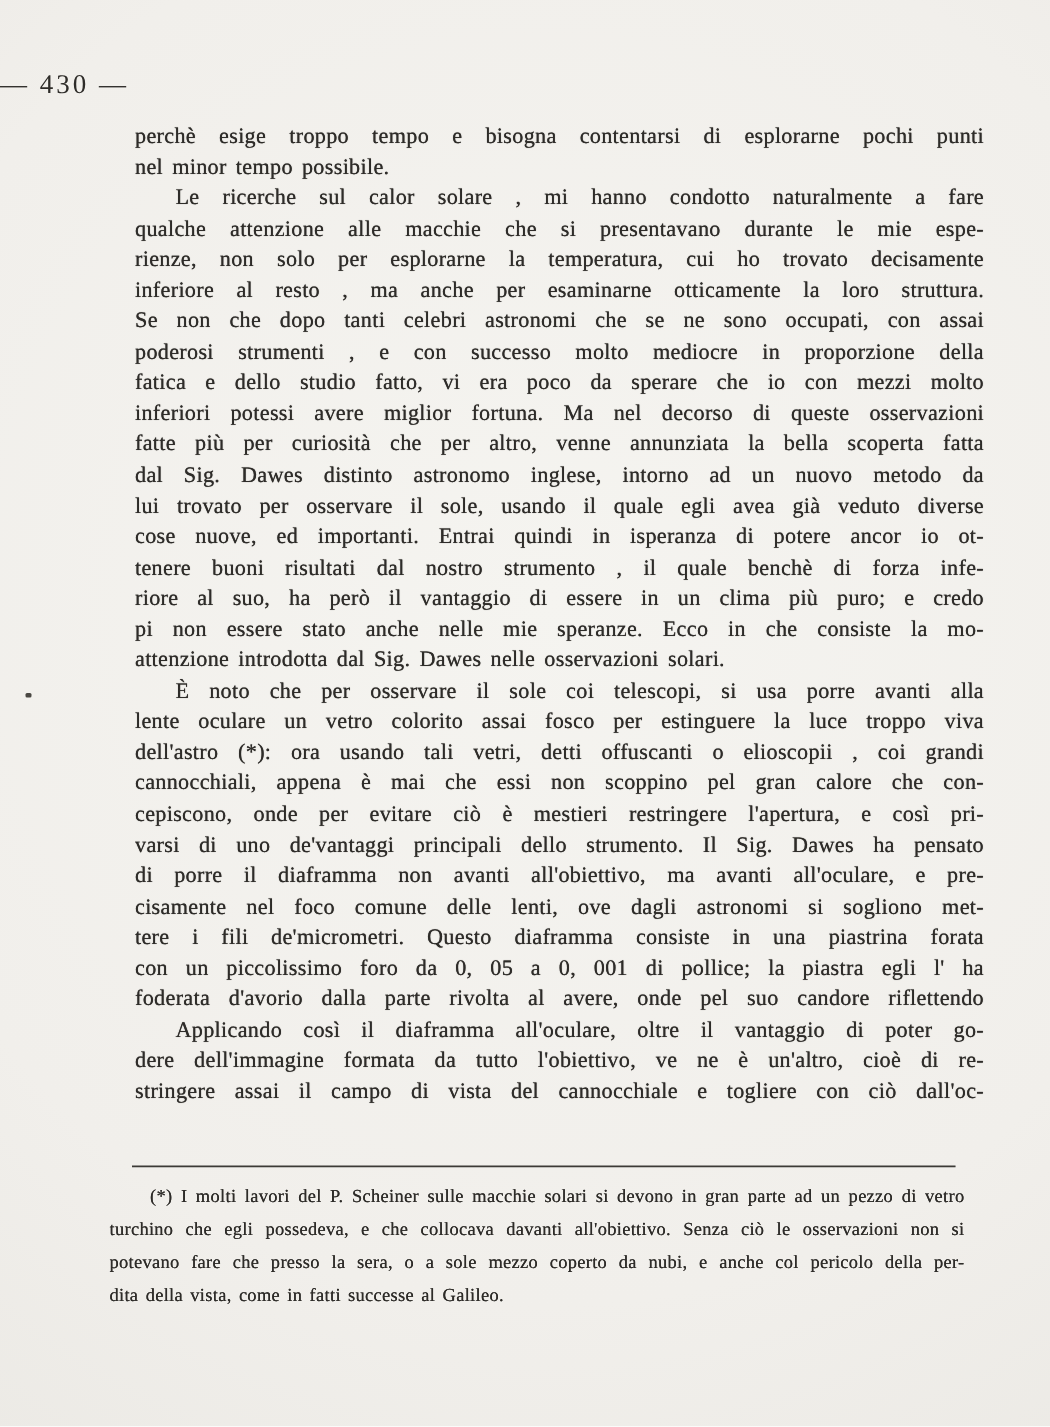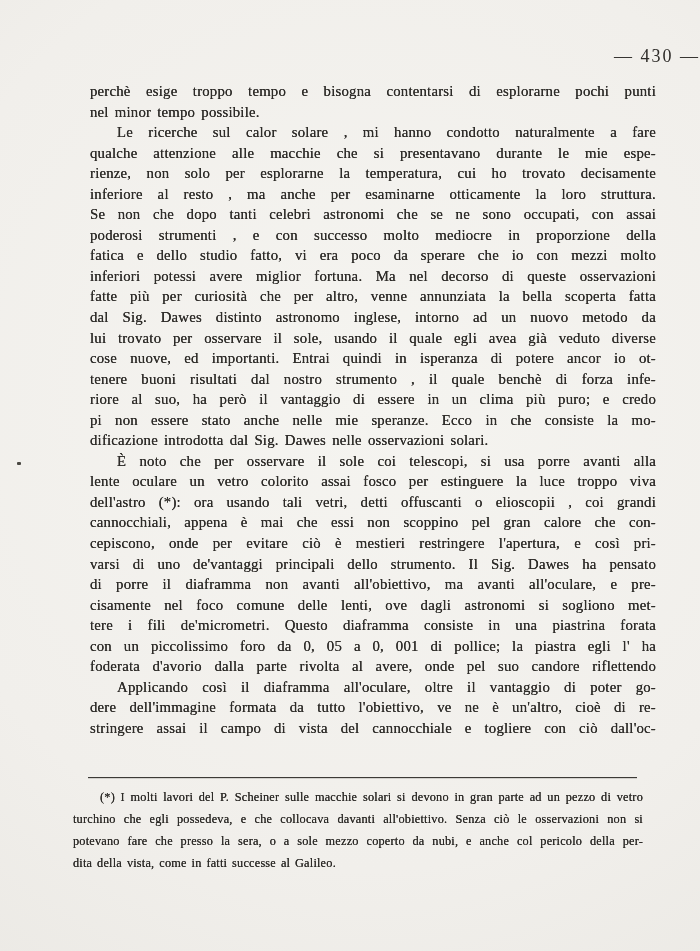--- a/index.html
+++ b/index.html
@@ -16,21 +16,21 @@
     background:
       radial-gradient(ellipse 120% 90% at 52% 42%, #f5f4f0 0%, #f1efeb 55%, #e9e7e2 92%, #e4e2dd 100%);
     font-family: "Liberation Serif", "DejaVu Serif", serif;
     color: #2e2c29;
   }
   .header {
     position: absolute;
     top: 46px;
     left: 0;
     width: 100%;
-    text-align: right;
+    text-align: left;
     font-size: 18px;
     letter-spacing: 2px;
     color: #2e2c29;
   }
   .text-block {
     position: absolute;
     left: 90px;
     top: 81px;
     width: 566px;
   }
@@ -105,21 +105,21 @@
     <div class="line justified">poderosi strumenti , e  con  successo  molto  mediocre  in  proporzione  della</div>
     <div class="line justified">fatica e dello studio fatto, vi era poco da sperare che  io  con mezzi  molto</div>
     <div class="line justified">inferiori potessi avere miglior fortuna. Ma nel decorso di queste osservazioni</div>
     <div class="line justified">fatte più per curiosità che per altro, venne annunziata la bella scoperta fatta</div>
     <div class="line justified">dal Sig. Dawes distinto astronomo inglese, intorno ad un nuovo metodo da</div>
     <div class="line justified">lui trovato per osservare il sole, usando il quale egli avea già veduto diverse</div>
     <div class="line justified">cose nuove, ed importanti. Entrai quindi in isperanza di potere ancor io ot-</div>
     <div class="line justified">tenere buoni risultati dal nostro strumento ,  il quale  benchè di forza infe-</div>
     <div class="line justified">riore al suo, ha però il vantaggio di essere in un clima più puro; e credo</div>
     <div class="line justified">pi non essere stato anche nelle mie speranze. Ecco in che consiste la mo-</div>
-    <div class="line pend">dificazione introdotta dal Sig. Dawes nelle osservazioni solari.</div>
+    <div class="line pend">attenzione introdotta dal Sig. Dawes nelle osservazioni solari.</div>
     <div class="line justified indent">È noto che per osservare il sole coi telescopi, si usa porre avanti alla</div>
     <div class="line justified">lente oculare un vetro colorito assai fosco per estinguere la luce troppo viva</div>
     <div class="line justified">dell'astro (*): ora usando tali vetri, detti offuscanti o elioscopii , coi grandi</div>
     <div class="line justified">cannocchiali, appena è mai che essi non scoppino pel gran calore che con-</div>
     <div class="line justified">cepiscono, onde per evitare ciò è mestieri restringere l'apertura, e così pri-</div>
     <div class="line justified">varsi di uno de'vantaggi principali dello strumento. Il Sig. Dawes ha pensato</div>
     <div class="line justified">di porre il diaframma non avanti all'obiettivo, ma avanti all'oculare, e pre-</div>
     <div class="line justified">cisamente nel foco comune delle lenti, ove dagli astronomi si sogliono met-</div>
     <div class="line justified">tere i fili de'micrometri. Questo diaframma consiste in una  piastrina forata</div>
     <div class="line justified">con un piccolissimo foro da 0, 05 a 0, 001 di pollice; la piastra egli l' ha</div>

